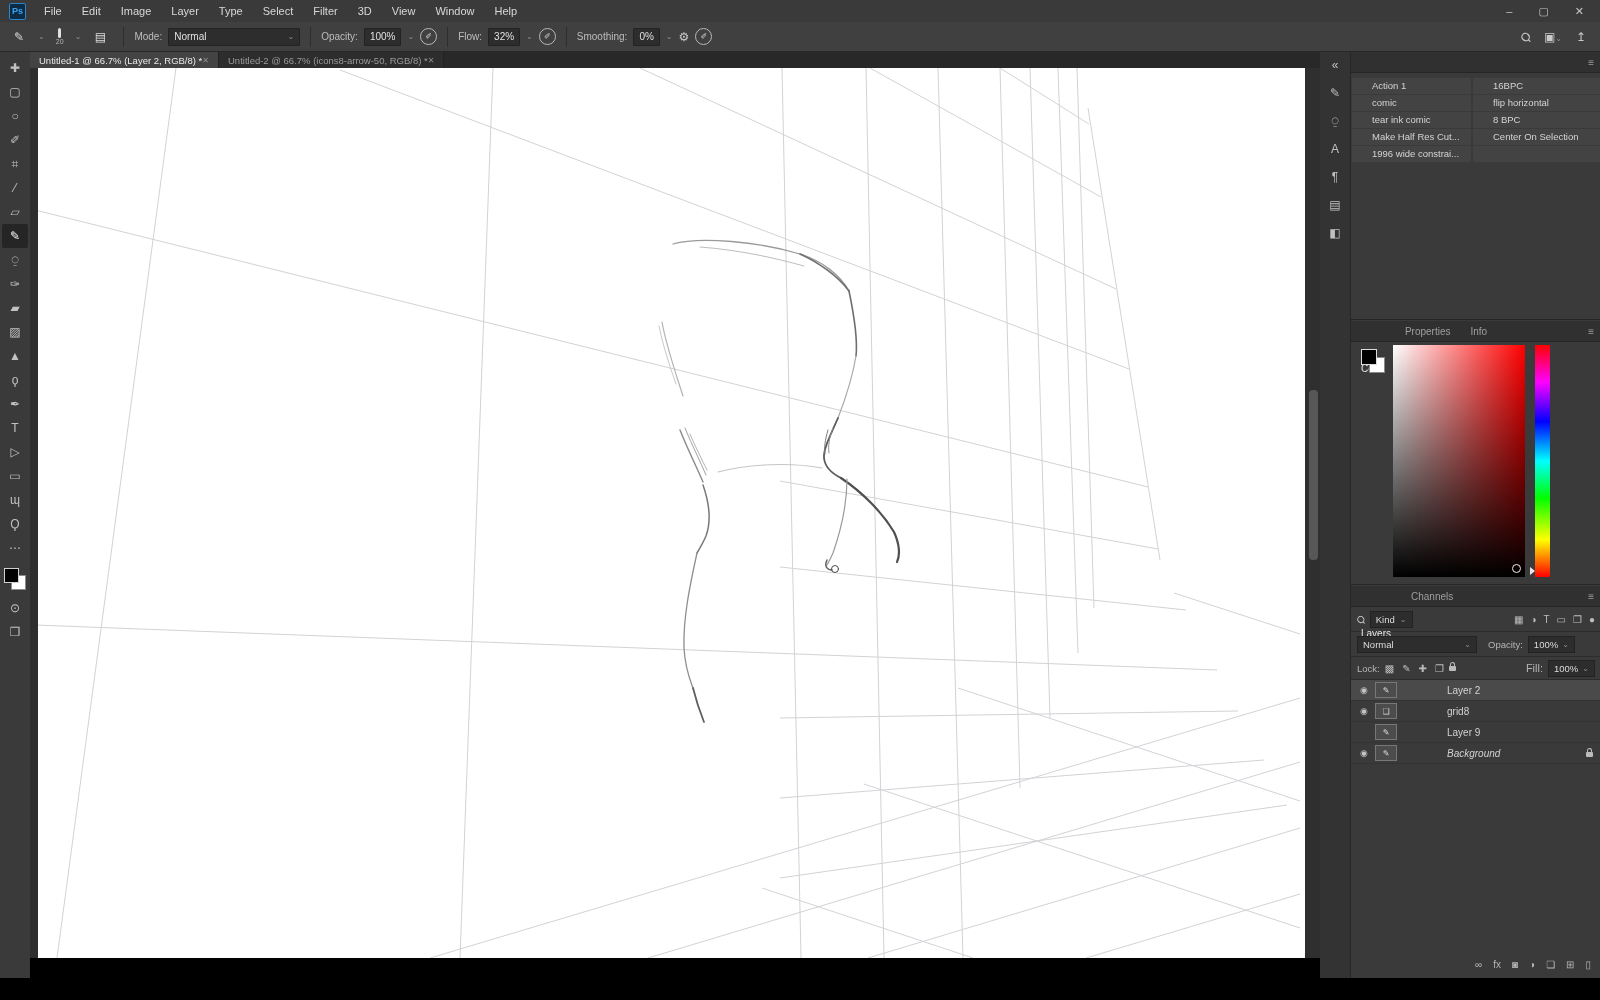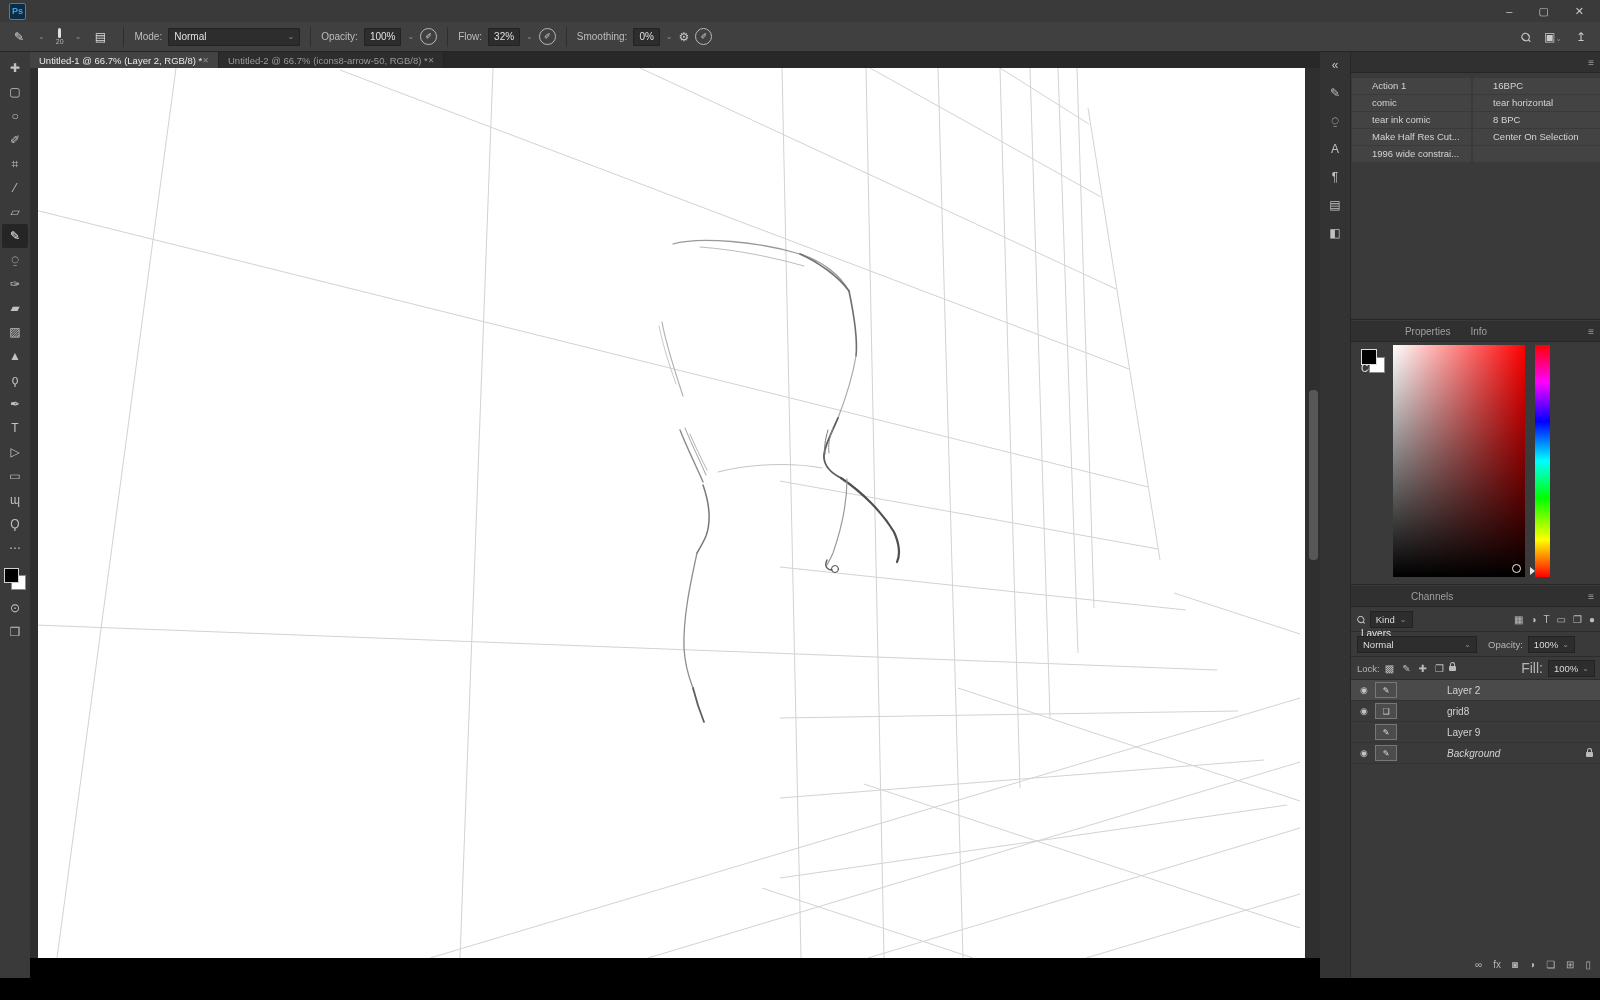--- a/index.html
+++ b/index.html
@@ -110,20 +110,34 @@
   .mini-lock::before{content:"";position:absolute;left:1px;top:-4px;width:3px;height:3px;border:1px solid #bbb;border-bottom:none;border-radius:3px 3px 0 0;}
   #layers-bottom{position:absolute;left:0;bottom:4px;width:250px;height:20px;display:flex;align-items:center;justify-content:flex-end;gap:11px;padding-right:10px;box-sizing:border-box;color:#b5b5b5;font-size:10px;}
 </style>
 </head>
 <body>
 
 <div id="app">
 
   <div id="titlebar">
     <div id="pslogo">Ps</div>
+    <div id="menubar" style="display:flex;">
+
+    <span class="menu-item">File</span>
+        <span class="menu-item">Edit</span>
+        <span class="menu-item">Image</span>
+        <span class="menu-item">Layer</span>
+        <span class="menu-item">Type</span>
+        <span class="menu-item">Select</span>
+        <span class="menu-item">Filter</span>
+        <span class="menu-item">3D</span>
+        <span class="menu-item">View</span>
+        <span class="menu-item">Window</span>
+        <span class="menu-item">Help</span>
+      </div>
     <div id="win-controls">
 
     <span>–</span>
         <span>▢</span>
         <span>✕</span>
       </div>
   </div>
 
   <div id="optionsbar">
     <span class="tool" style="color:#ddd;">✎</span>
@@ -303,21 +317,21 @@
         </div>
         <div id="actions-rows">
 
             <div class="action-row">
               <span class="action-cell l">Action 1</span>
               <span class="action-cell r">16BPC</span>
             </div>
 
             <div class="action-row">
               <span class="action-cell l">comic</span>
-              <span class="action-cell r">tear horizontal</span>
+              <span class="action-cell r">flip horizontal</span>
             </div>
 
             <div class="action-row">
               <span class="action-cell l">tear ink comic</span>
               <span class="action-cell r">8 BPC</span>
             </div>
 
             <div class="action-row">
               <span class="action-cell l">Make Half Res Cut...</span>
               <span class="action-cell r">Center On Selection</span>
@@ -390,21 +404,21 @@
         <div class="lrow" id="layers-lock">
           <span style="color:#b5b5b5;font-size:9.5px;">Lock:</span>
           <span class="lock-icons">
 
           <span>▩</span>
               <span>✎</span>
               <span>✚</span>
               <span>❐</span>
             </span>
           <span class="mini-lock"></span>
-          <span style="color:#b5b5b5;font-size:14px;margin-left:auto;">Fill:</span>
+          <span style="color:#b5b5b5;font-size:11px;margin-left:auto;">Fill:</span>
           <span class="sel-field">
             <span>100%</span>
               <span class="chev" style="margin-left:4px;">⌄</span>
           </span>
         </div>
 
         <div id="layer-list">
 
             <div class="layer-row selected">
               <span class="eye">◉</span>

